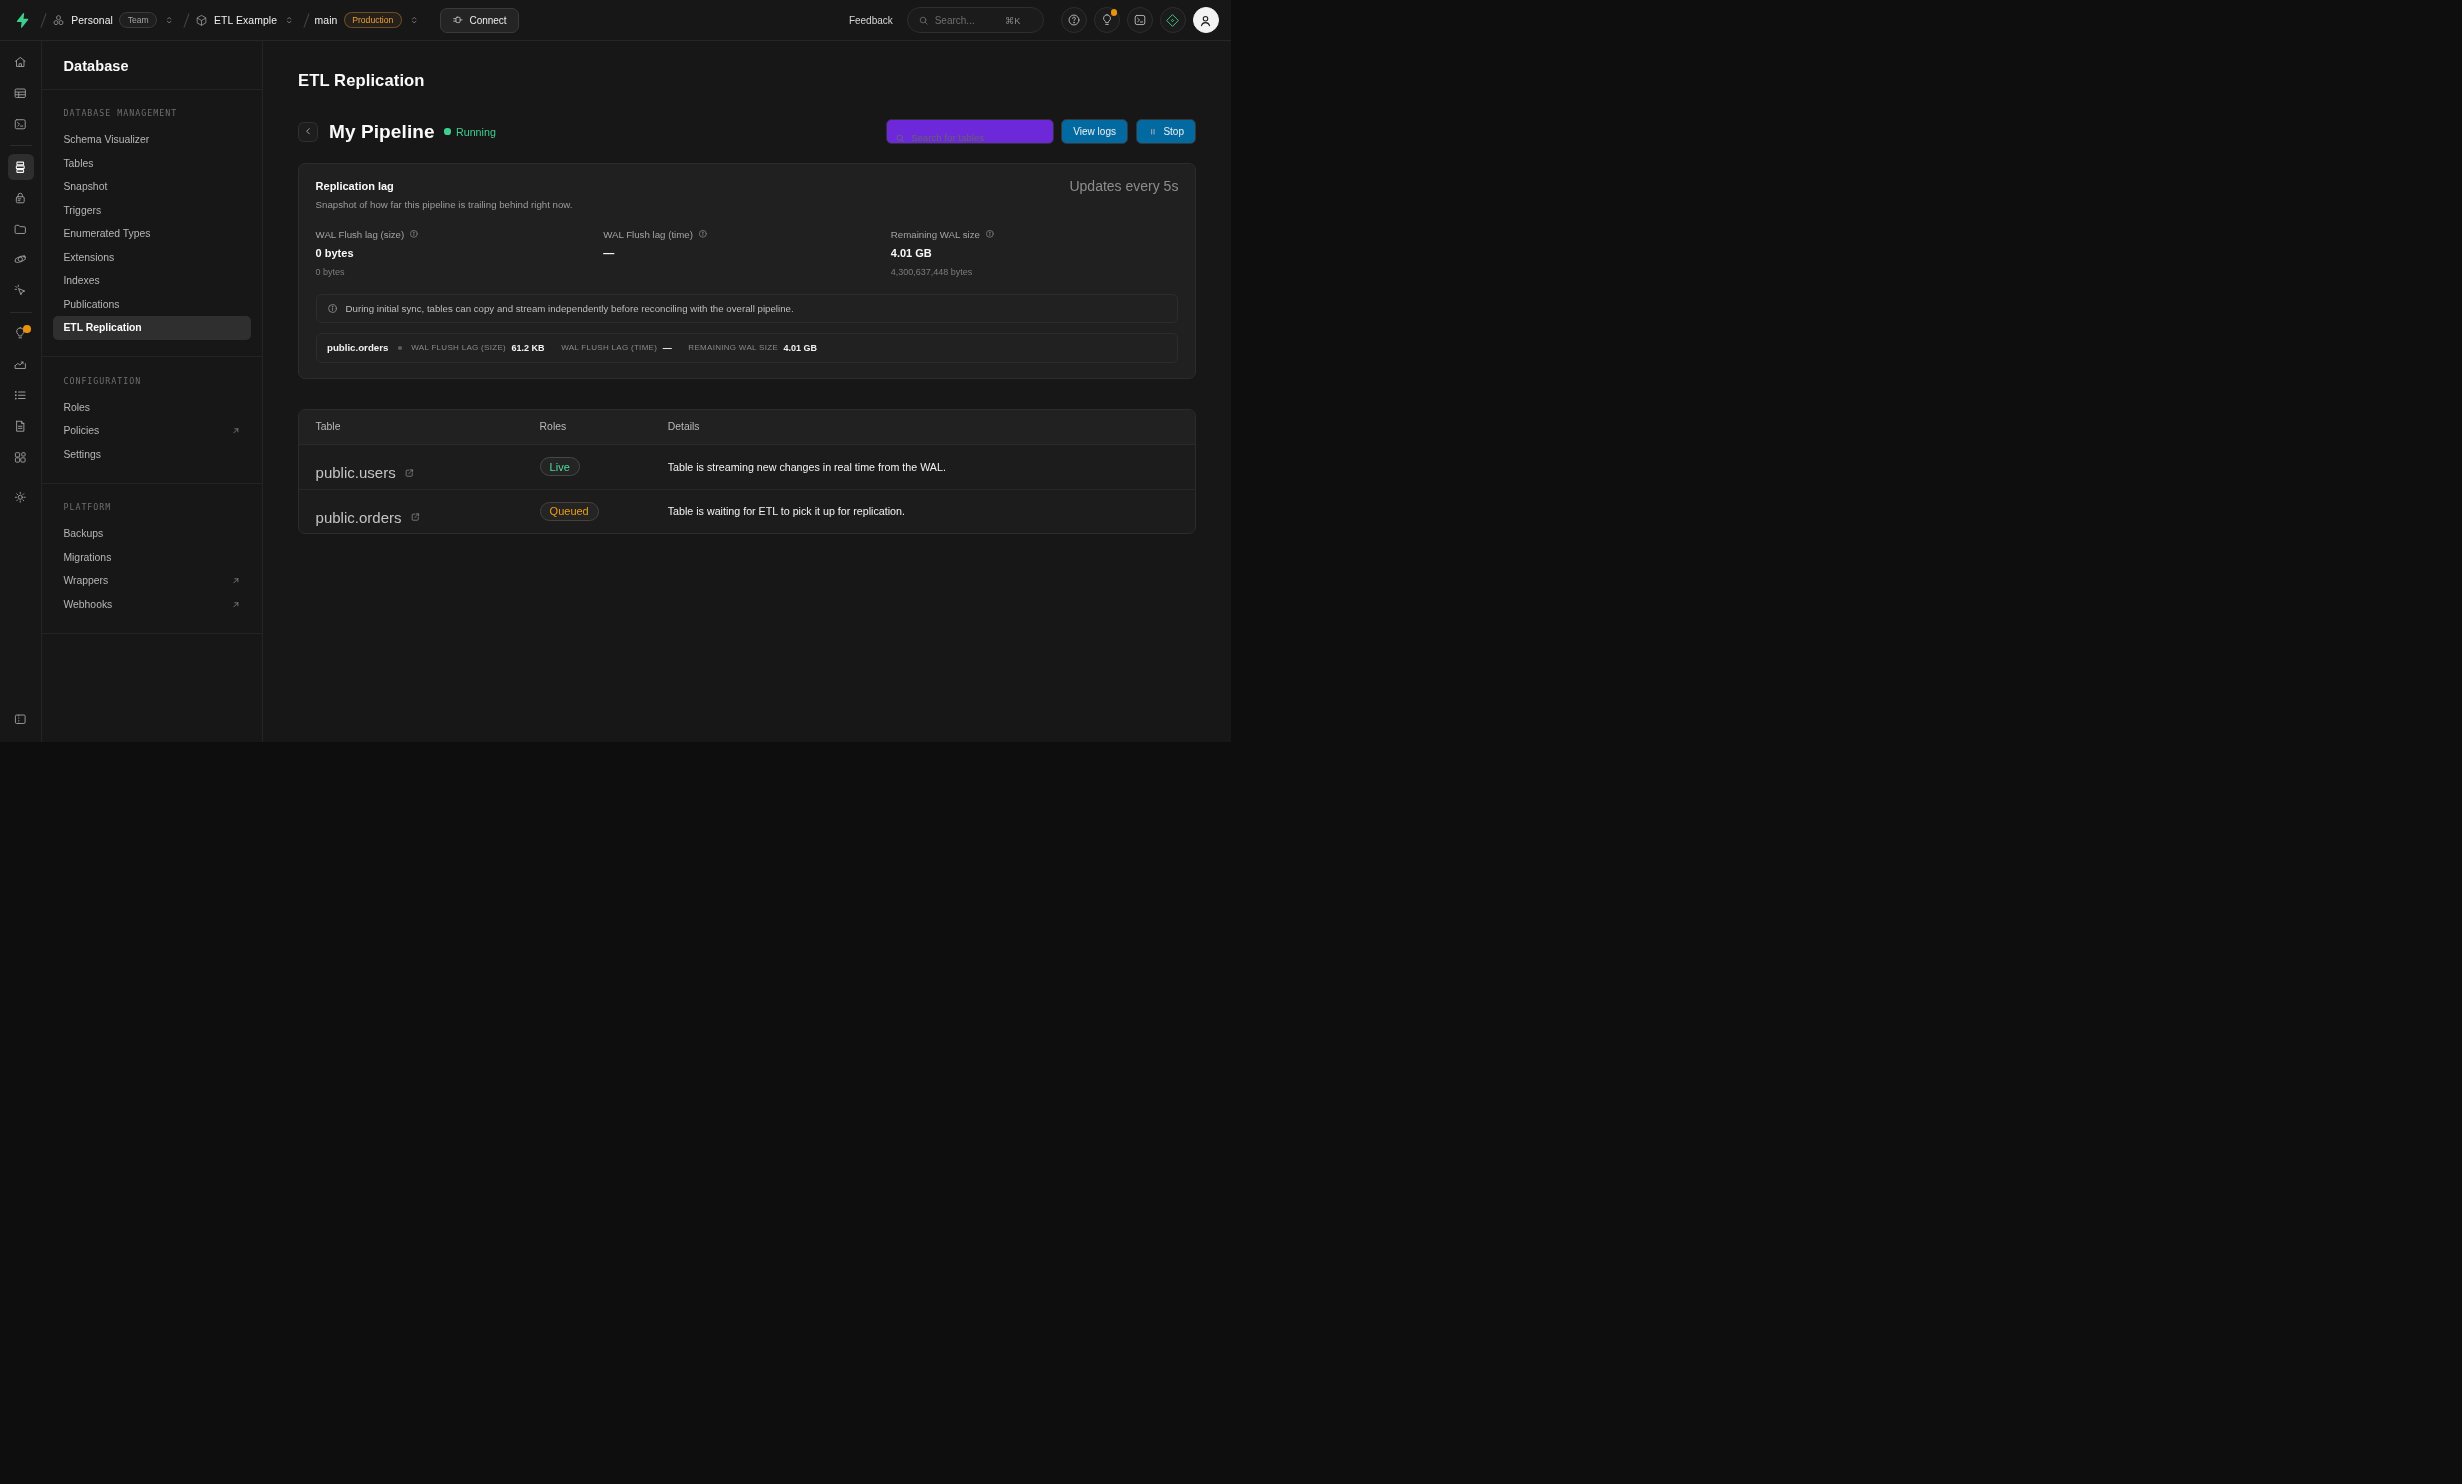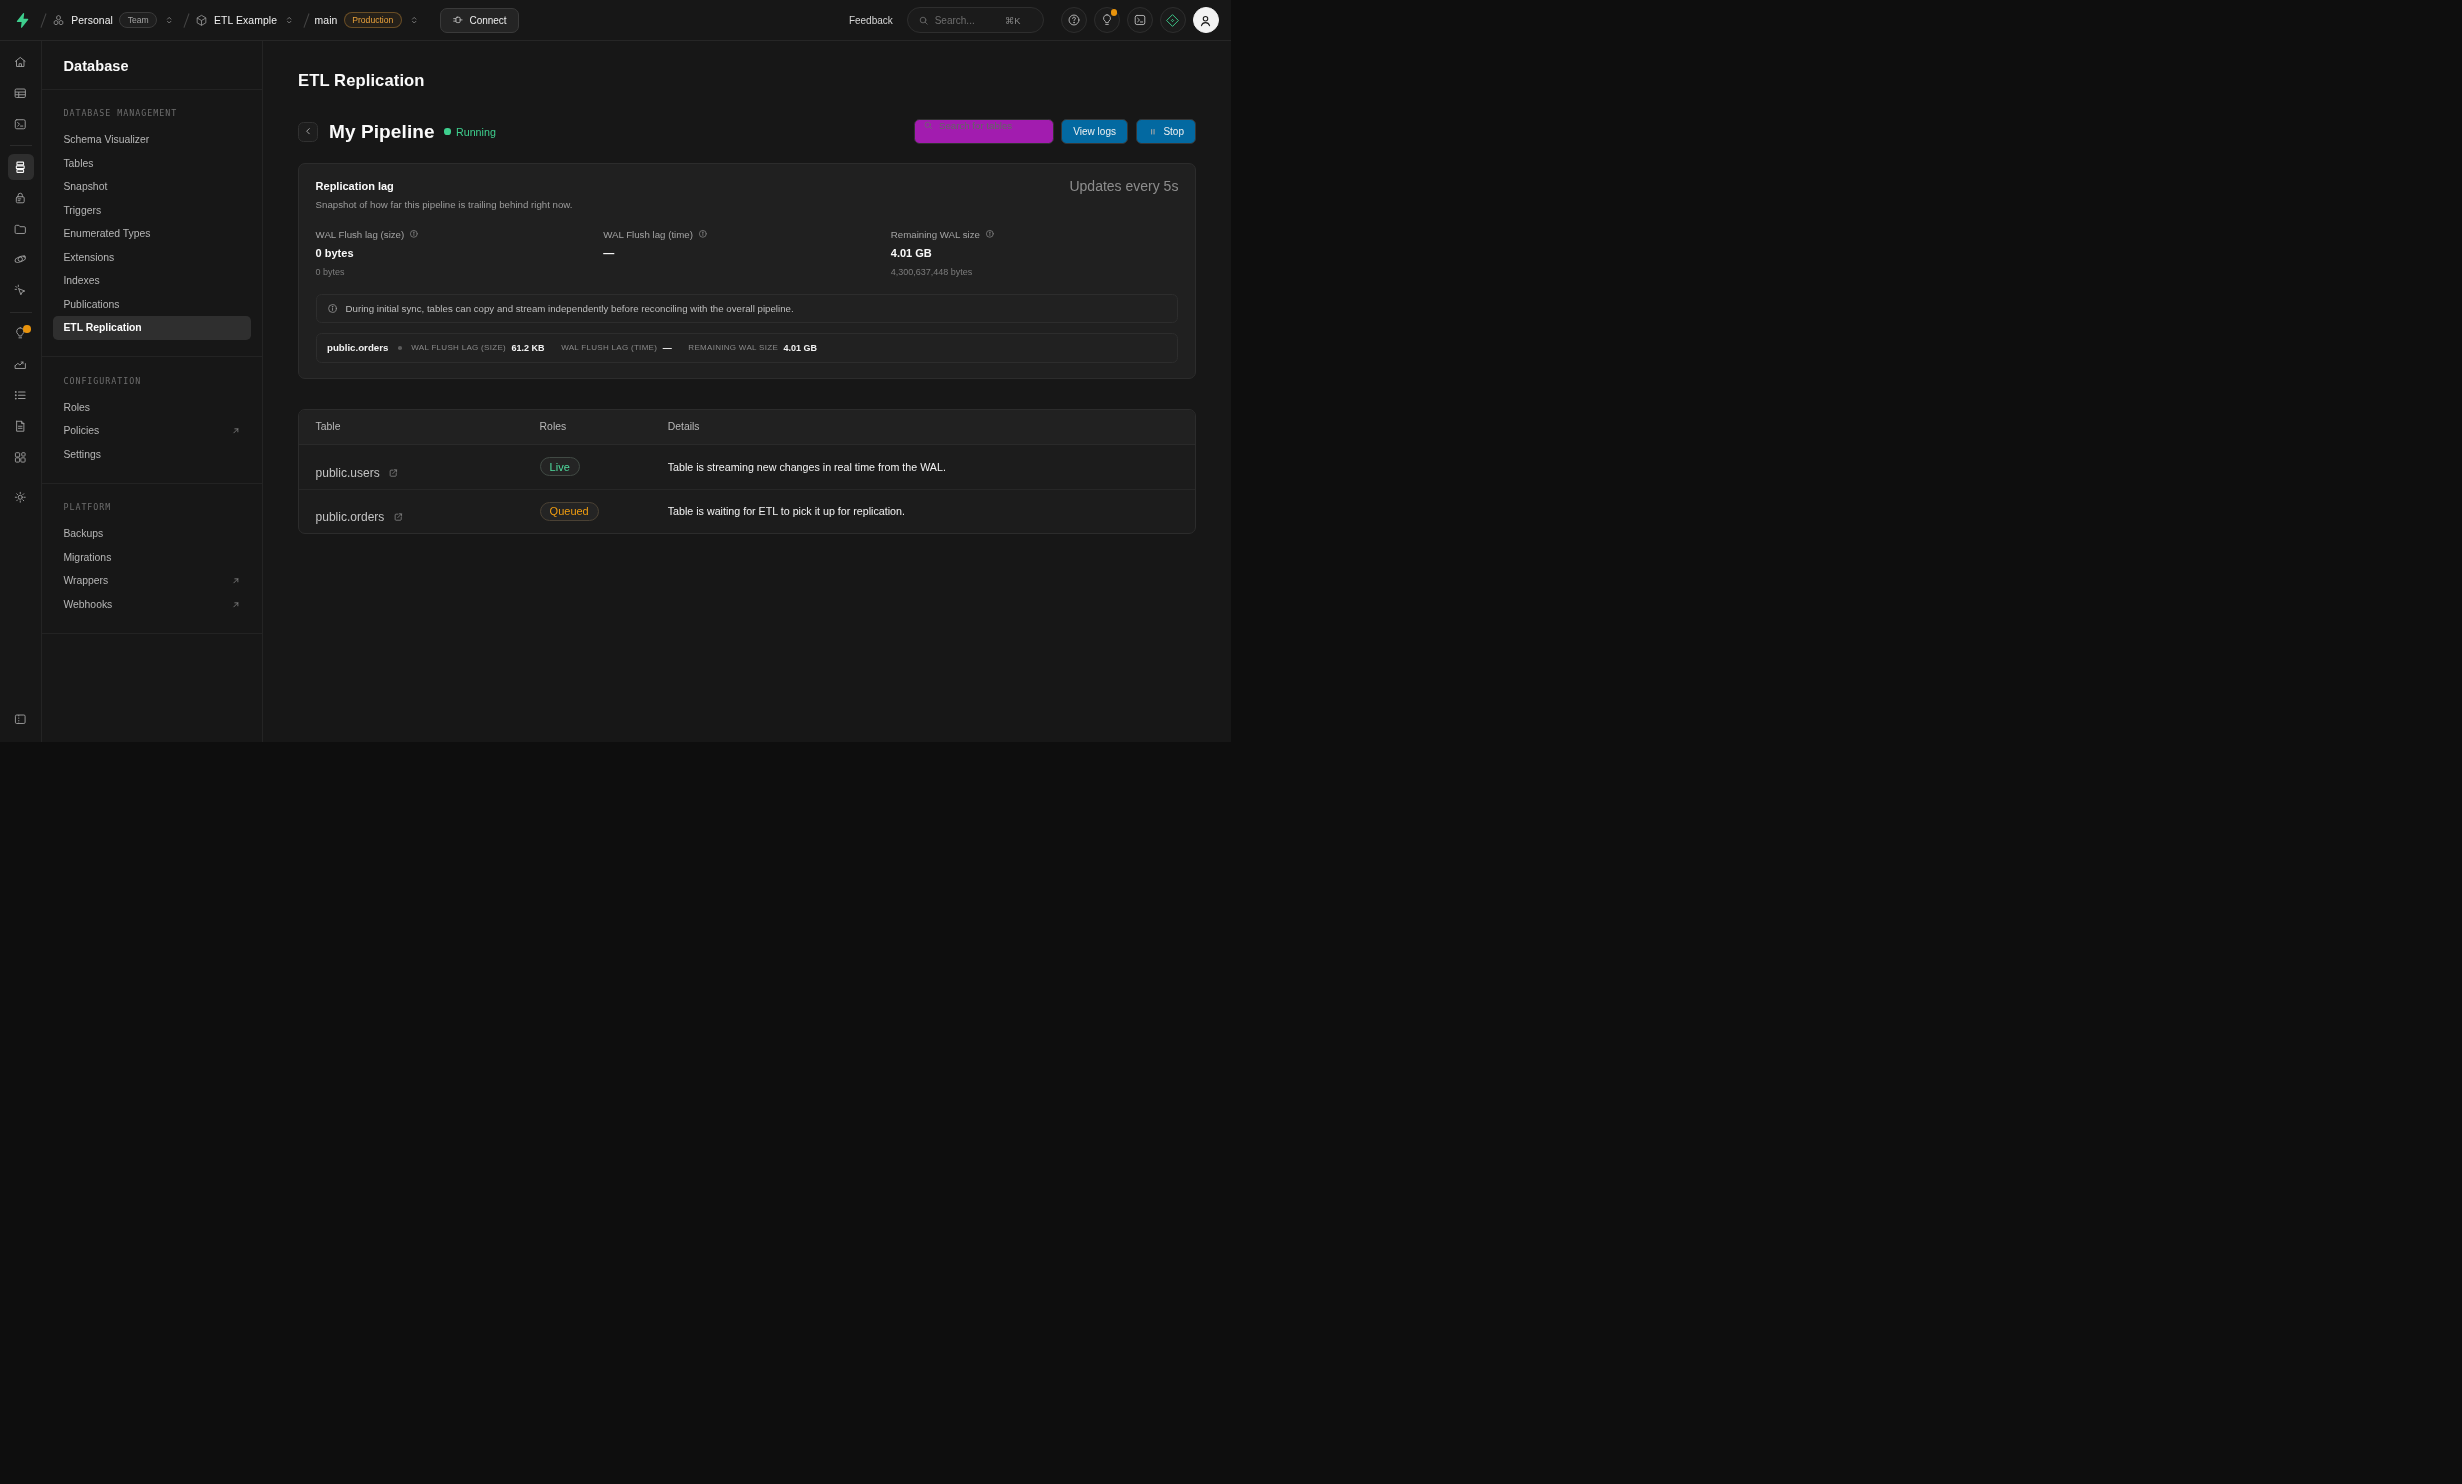--- a/index.html
+++ b/index.html
@@ -106,22 +106,22 @@
   .pipe-row { display:flex; align-items:center; margin-top:28px; }
   .back-btn {
     width:20px; height:20px; border-radius:5.5px; border:0.7px solid #313131; background:#1d1d1d;
     color:#b5b5b5; display:flex; align-items:center; justify-content:center; cursor:pointer;
   }
   .pipe-name { font-size:19px; font-weight:700; color:#fafafa; margin-left:11px; letter-spacing:0.1px; }
   .status-dot { width:6.2px; height:6.2px; border-radius:50%; background:#3ecf8e; margin-left:9.7px; }
   .pipe-status { color:#3ecf8e; font-size:10.7px; margin-left:5.5px; }
   .pipe-actions { margin-left:auto; display:flex; align-items:center; gap:7.6px; }
   .tbl-search {
-    display:flex; align-items:flex-start; gap:5.5px; width:140px; height:25px;
-    border:0.7px solid #313131; border-radius:5.5px; background:#a21caf; padding:0 8.3px; color:#6a6a6a;
+    display:flex; align-items:flex-end; gap:5.5px; width:168px; height:25px;
+    border:0.7px solid #313131; border-radius:5.5px; background:#6d28d9; padding:0 8.3px; color:#6a6a6a;
   }
   .tbl-search input { background:transparent; border:none; outline:none; color:#cfcfcf; width:104px; font-size:9.7px; font-family:inherit; }
   .tbl-search input::placeholder { color:#646464; }
   .btn {
     display:flex; align-items:center; gap:6.2px; height:25px; padding:0 11px;
     background:#0369a1; border:0.7px solid #363636; border-radius:5.5px; color:#f0f0f0;
     font-size:10px; cursor:pointer; font-family:inherit;
   }
   .btn .bicon { color:#a8a8a8; }
 
@@ -156,21 +156,21 @@
   .stat .svalue { font-size:9px; font-weight:700; color:#f2f2f2; white-space:nowrap; }
 
   
   .tables-card { margin-top:30px; background:#1c1c1c; overflow:hidden; }
   .tgrid { display:grid; grid-template-columns:25% 14.3% 1fr; align-items:center; }
   .thead { background:#212121; height:35px; border-bottom:0.7px solid #2a2a2a; }
   .thead .th { font-size:10.4px; color:#b9b9b9; }
   .td, .th { padding-left:16.6px; }
   .trow { height:44px; }
   .trow + .trow { border-top:0.7px solid #272727; }
-  .tname-cell { display:flex; align-items:center; gap:8.3px; color:#c4c4c4; font-size:12px;margin-top:12px; }
+  .tname-cell { display:flex; align-items:center; gap:8.3px; color:#c4c4c4; font-size:15px;margin-top:12px; }
   .tname-cell .ext { color:#8f8f8f; cursor:pointer; }
   .status-pill {
     display:inline-flex; align-items:center; height:18.7px; padding:0 9px; border-radius:691px;
     font-size:11px; border:0.7px solid #3f3f3f; background:#242424; width:fit-content;
   }
   .status-pill.live { color:#4fdb9e; border-color:#414a44; }
   .status-pill.queued { color:#ef9c10; border-color:#4a4134; }
   .details-cell { color:#f2f2f2; font-size:10.7px; font-weight:500; }
 </style>
 </head>

